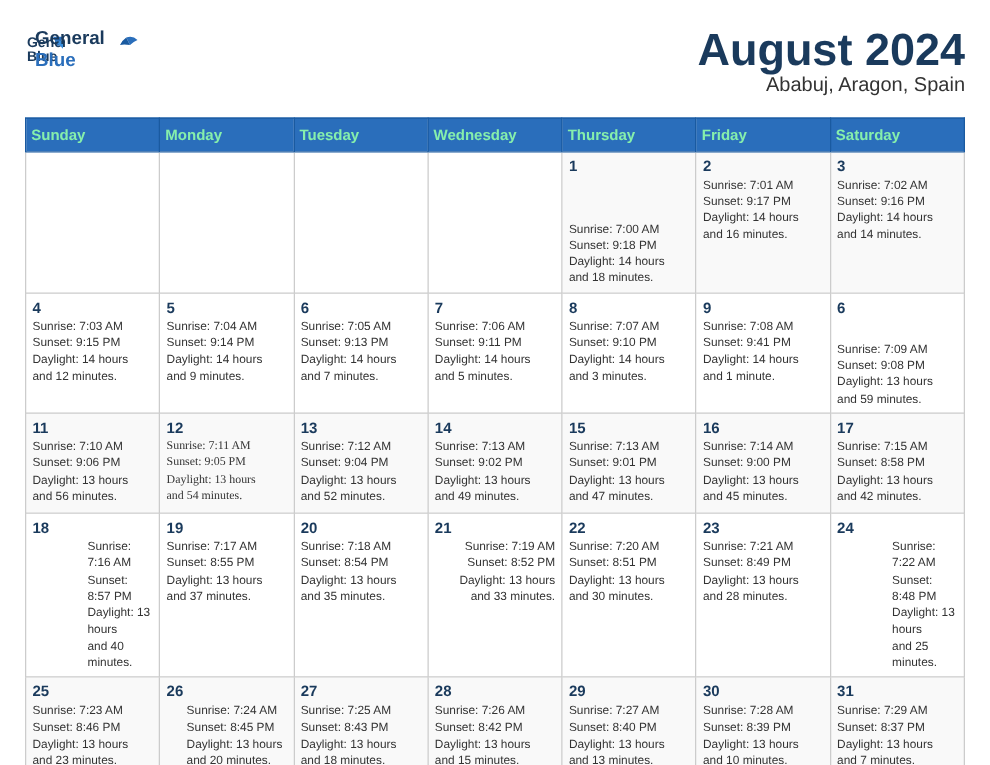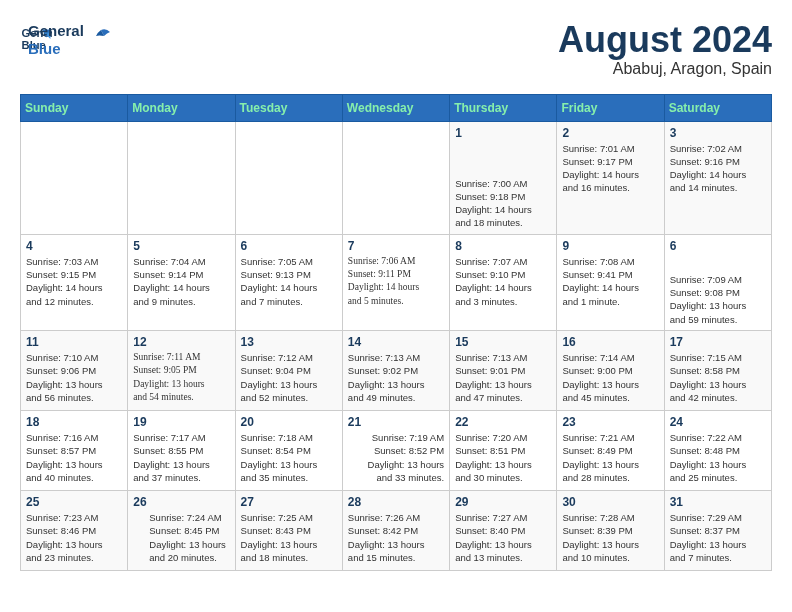--- a/index.html
+++ b/index.html
@@ -163,21 +163,21 @@
         </td>
         <td>
           <span class="day-number">6</span>
           <div class="day-info" style="white-space: pre-line;">Sunrise: 7:05 AM
 Sunset: 9:13 PM
 Daylight: 14 hours
 and 7 minutes.</div>
         </td>
         <td>
           <span class="day-number">7</span>
-          <div class="day-info" style="white-space: pre-line; font-family: Liberation Serif, serif;">Sunrise: 7:06 AM
+          <div class="day-info" style="white-space: pre-line;">Sunrise: 7:06 AM
 Sunset: 9:11 PM
 Daylight: 14 hours
 and 5 minutes.</div>
         </td>
         <td>
           <span class="day-number">8</span>
           <div class="day-info" style="white-space: pre-line;">Sunrise: 7:07 AM
 Sunset: 9:10 PM
 Daylight: 14 hours
 and 3 minutes.</div>
@@ -244,21 +244,21 @@
           <span class="day-number">17</span>
           <div class="day-info" style="white-space: pre-line;">Sunrise: 7:15 AM
 Sunset: 8:58 PM
 Daylight: 13 hours
 and 42 minutes.</div>
         </td>
       </tr>
       <tr>
         <td>
           <span class="day-number">18</span>
-          <div class="day-info" style="white-space: pre-line;">Sunrise: 7:16 AM
+          <div class="day-info" style="white-space: pre-line; margin-left: 44px;">Sunrise: 7:16 AM
 Sunset: 8:57 PM
 Daylight: 13 hours
 and 40 minutes.</div>
         </td>
         <td>
           <span class="day-number">19</span>
           <div class="day-info" style="white-space: pre-line;">Sunrise: 7:17 AM
 Sunset: 8:55 PM
 Daylight: 13 hours
 and 37 minutes.</div>
@@ -286,21 +286,21 @@
         </td>
         <td>
           <span class="day-number">23</span>
           <div class="day-info" style="white-space: pre-line;">Sunrise: 7:21 AM
 Sunset: 8:49 PM
 Daylight: 13 hours
 and 28 minutes.</div>
         </td>
         <td>
           <span class="day-number">24</span>
-          <div class="day-info" style="white-space: pre-line;">Sunrise: 7:22 AM
+          <div class="day-info" style="white-space: pre-line; margin-left: 44px;">Sunrise: 7:22 AM
 Sunset: 8:48 PM
 Daylight: 13 hours
 and 25 minutes.</div>
         </td>
       </tr>
       <tr>
         <td>
           <span class="day-number">25</span>
           <div class="day-info" style="white-space: pre-line;">Sunrise: 7:23 AM
 Sunset: 8:46 PM

